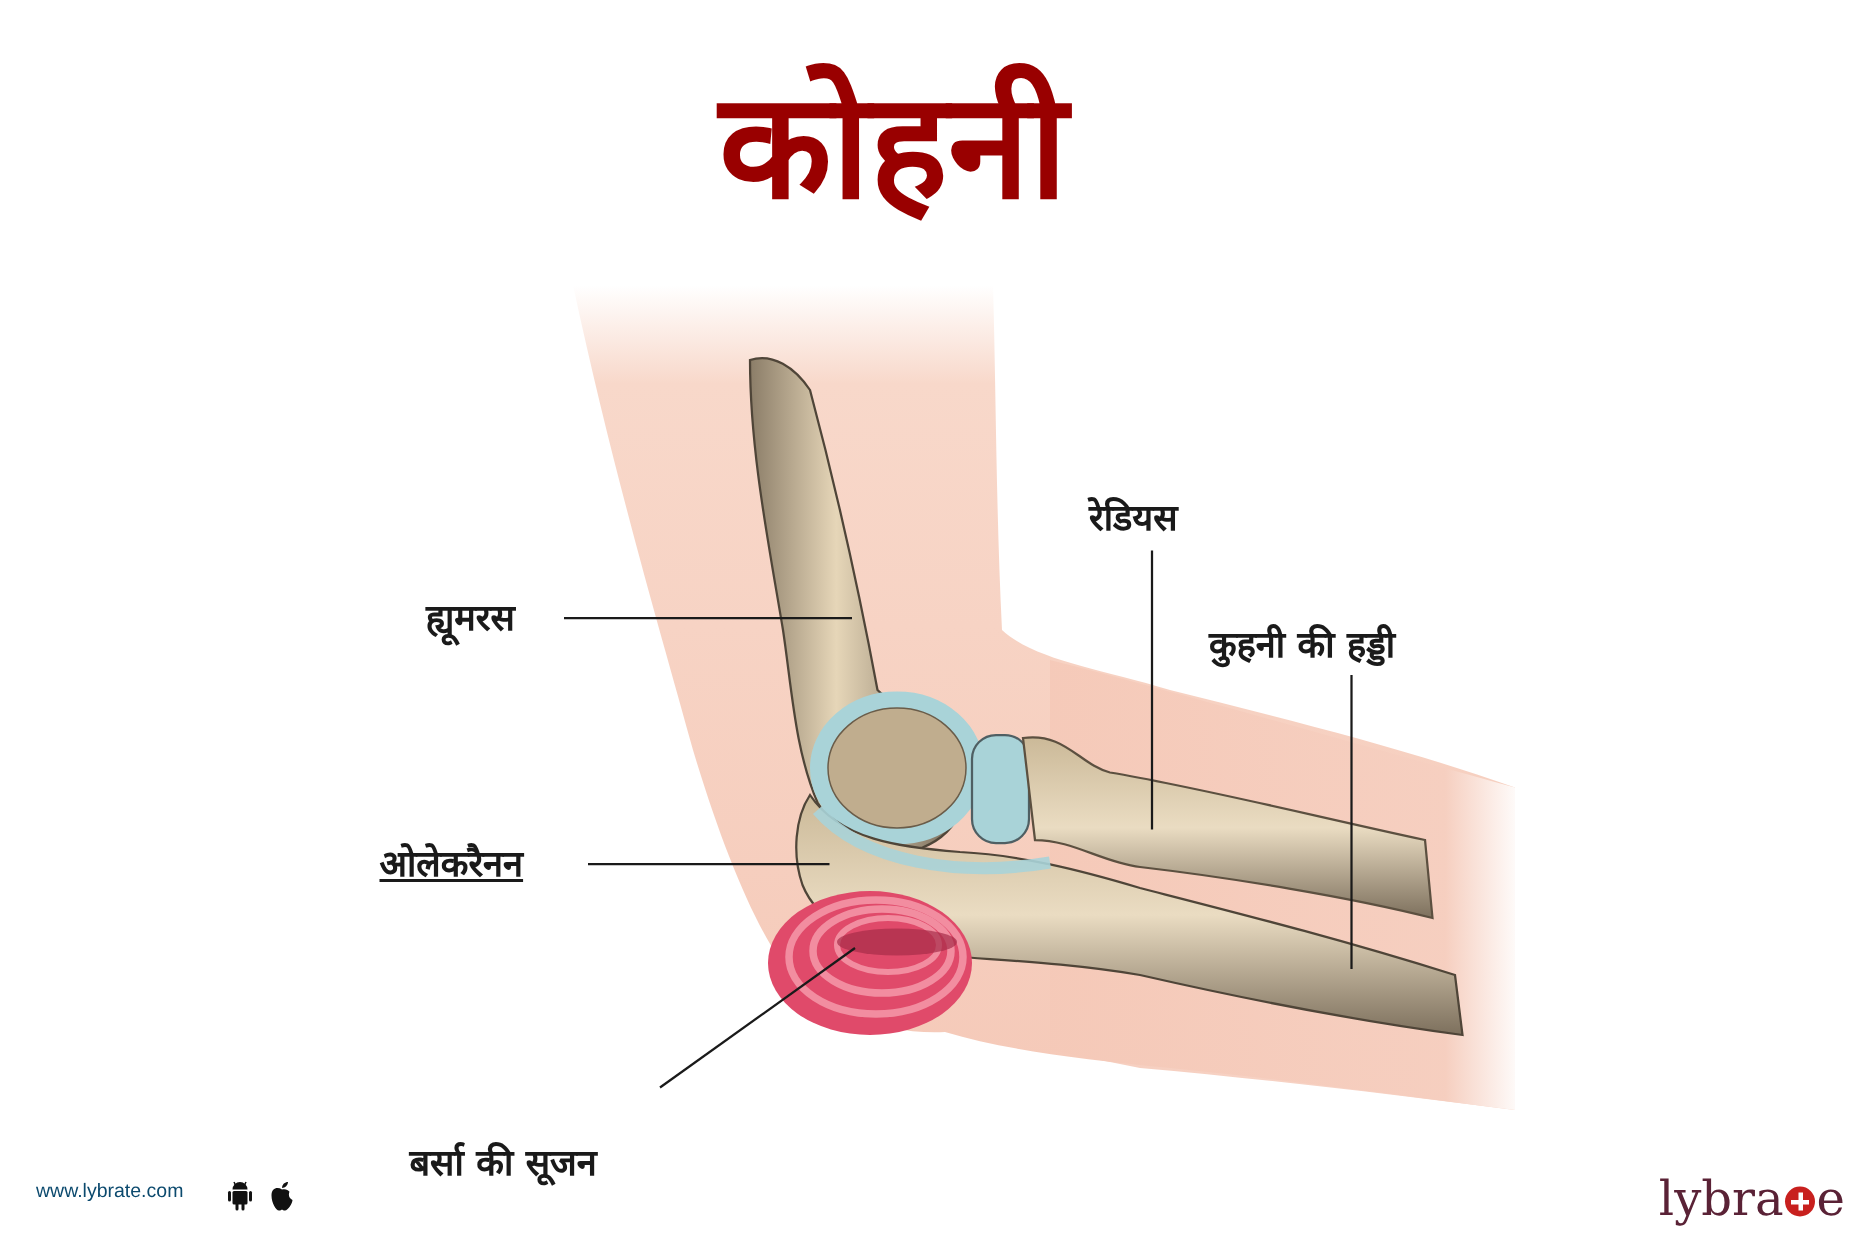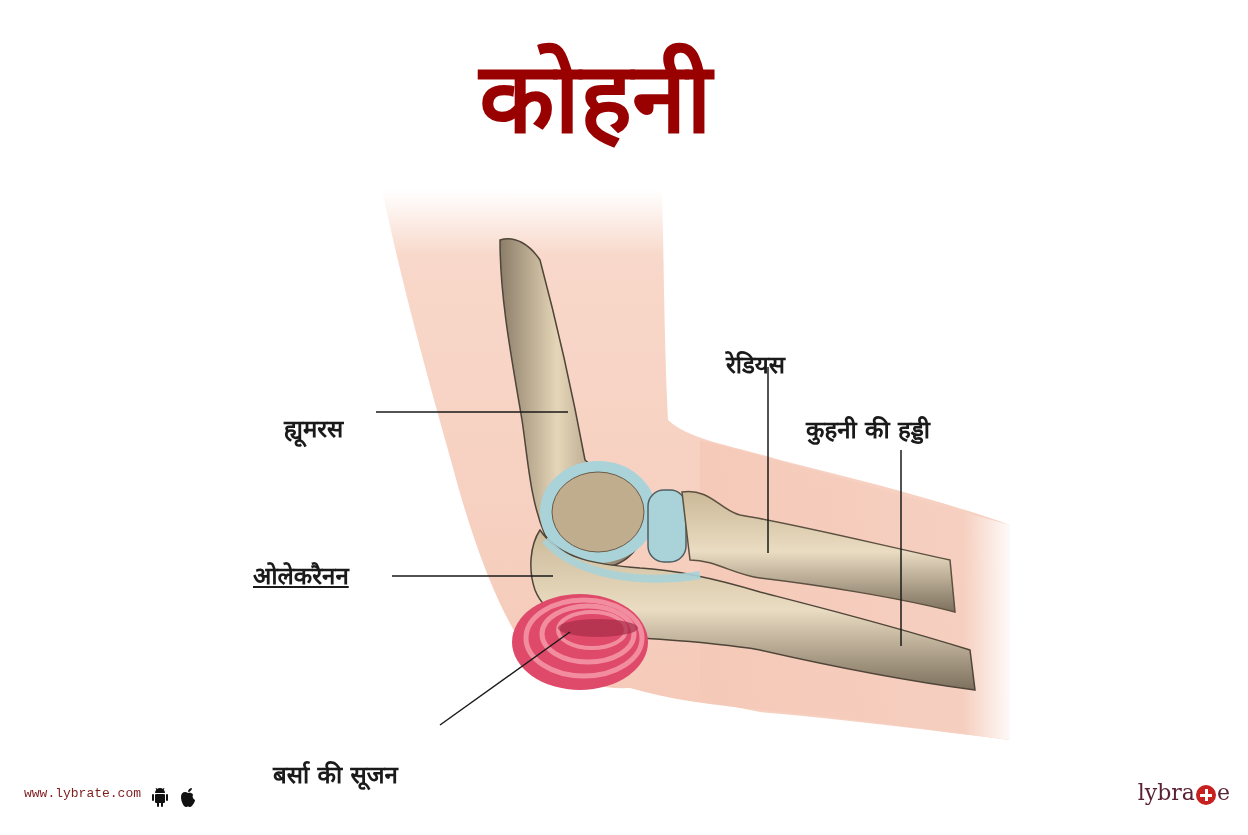--- a/index.html
+++ b/index.html
@@ -8,25 +8,25 @@
       position: absolute; left: 0; width: 1191px; top: 38px; text-align: center;
       font-family: "DejaVu Sans", sans-serif; font-weight: bold; font-size: 98px; line-height: 120px;
       color: #990000;
     }
     svg.illus { position: absolute; left: 0; top: 0; }
     .label {
       position: absolute; font-family: "DejaVu Sans", sans-serif; font-weight: bold; font-size: 24px;
       color: #1a1a1a; white-space: nowrap; line-height: 30px;
     }
     .footer-url {
-      position: absolute; left: 24px; top: 786px; font-family: Liberation Mono, monospace; font-size: 13px; color: #7f1d1d;
+      position: absolute; left: 24px; top: 786px; font-family: Liberation Sans, sans-serif; font-size: 13px; color: #0c4a6e;
     }
     .footer-icon { position: absolute; top: 786px; width: 20px; height: 22px; }
     .brand {
-      position: absolute; right: 18px; top: 780px; font-family: "DejaVu Serif", serif; font-size: 22px; color: #5a2236;
+      position: absolute; right: 18px; top: 780px; font-family: "DejaVu Serif", serif; font-size: 32px; color: #5a2236;
       display: flex; align-items: center;
     }
     .brand .cross {
       display: inline-block; width: 20px; height: 20px; background: #c8201e; border-radius: 50%; position: relative; margin: 0 1px; top: 2px;
     }
     .brand .cross::before, .brand .cross::after { content: ""; position: absolute; background: #fff; }
     .brand .cross::before { left: 9px; top: 4px; width: 3px; height: 12px; }
     .brand .cross::after { left: 4px; top: 9px; width: 12px; height: 3px; }
   </style>
 </head>
@@ -86,22 +86,22 @@
     <ellipse cx="598" cy="628" rx="40" ry="9" fill="#a72c48" opacity="0.7"></ellipse>
   </g>
 
   <line x1="376" y1="412" x2="568" y2="412" stroke="#1a1a1a" stroke-width="1.5"></line>
   <line x1="768" y1="367" x2="768" y2="553" stroke="#1a1a1a" stroke-width="1.5"></line>
   <line x1="901" y1="450" x2="901" y2="646" stroke="#1a1a1a" stroke-width="1.5"></line>
   <line x1="392" y1="576" x2="553" y2="576" stroke="#1a1a1a" stroke-width="1.5"></line>
   <line x1="440" y1="725" x2="570" y2="632" stroke="#1a1a1a" stroke-width="1.5"></line>
 </svg>
 
-<div class="label" style="left:284px; top:397px;margin-top:17px;">ह्यूमरस</div>
-<div class="label" style="left:726px; top:350px;">रेडियस</div>
+<div class="label" style="left:284px; top:397px;">ह्यूमरस</div>
+<div class="label" style="left:726px; top:330px;">रेडियस</div>
 <div class="label" style="left:806px; top:415px;">कुहनी की हड्डी</div>
 <div class="label" style="left:253px; top:561px;text-decoration:underline;">ओलेकरैनन</div>
 <div class="label" style="left:273px; top:760px;">बर्सा की सूजन</div>
 
 <div class="footer-url">www.lybrate.com</div>
 
 <svg class="footer-icon" style="left:150px;" viewBox="0 0 20 22">
   <path d="M5,7 a5,5 0 0 1 10,0 Z" fill="#111"></path>
   <line x1="6" y1="2" x2="7" y2="4" stroke="#111" stroke-width="1"></line>
   <line x1="14" y1="2" x2="13" y2="4" stroke="#111" stroke-width="1"></line>

